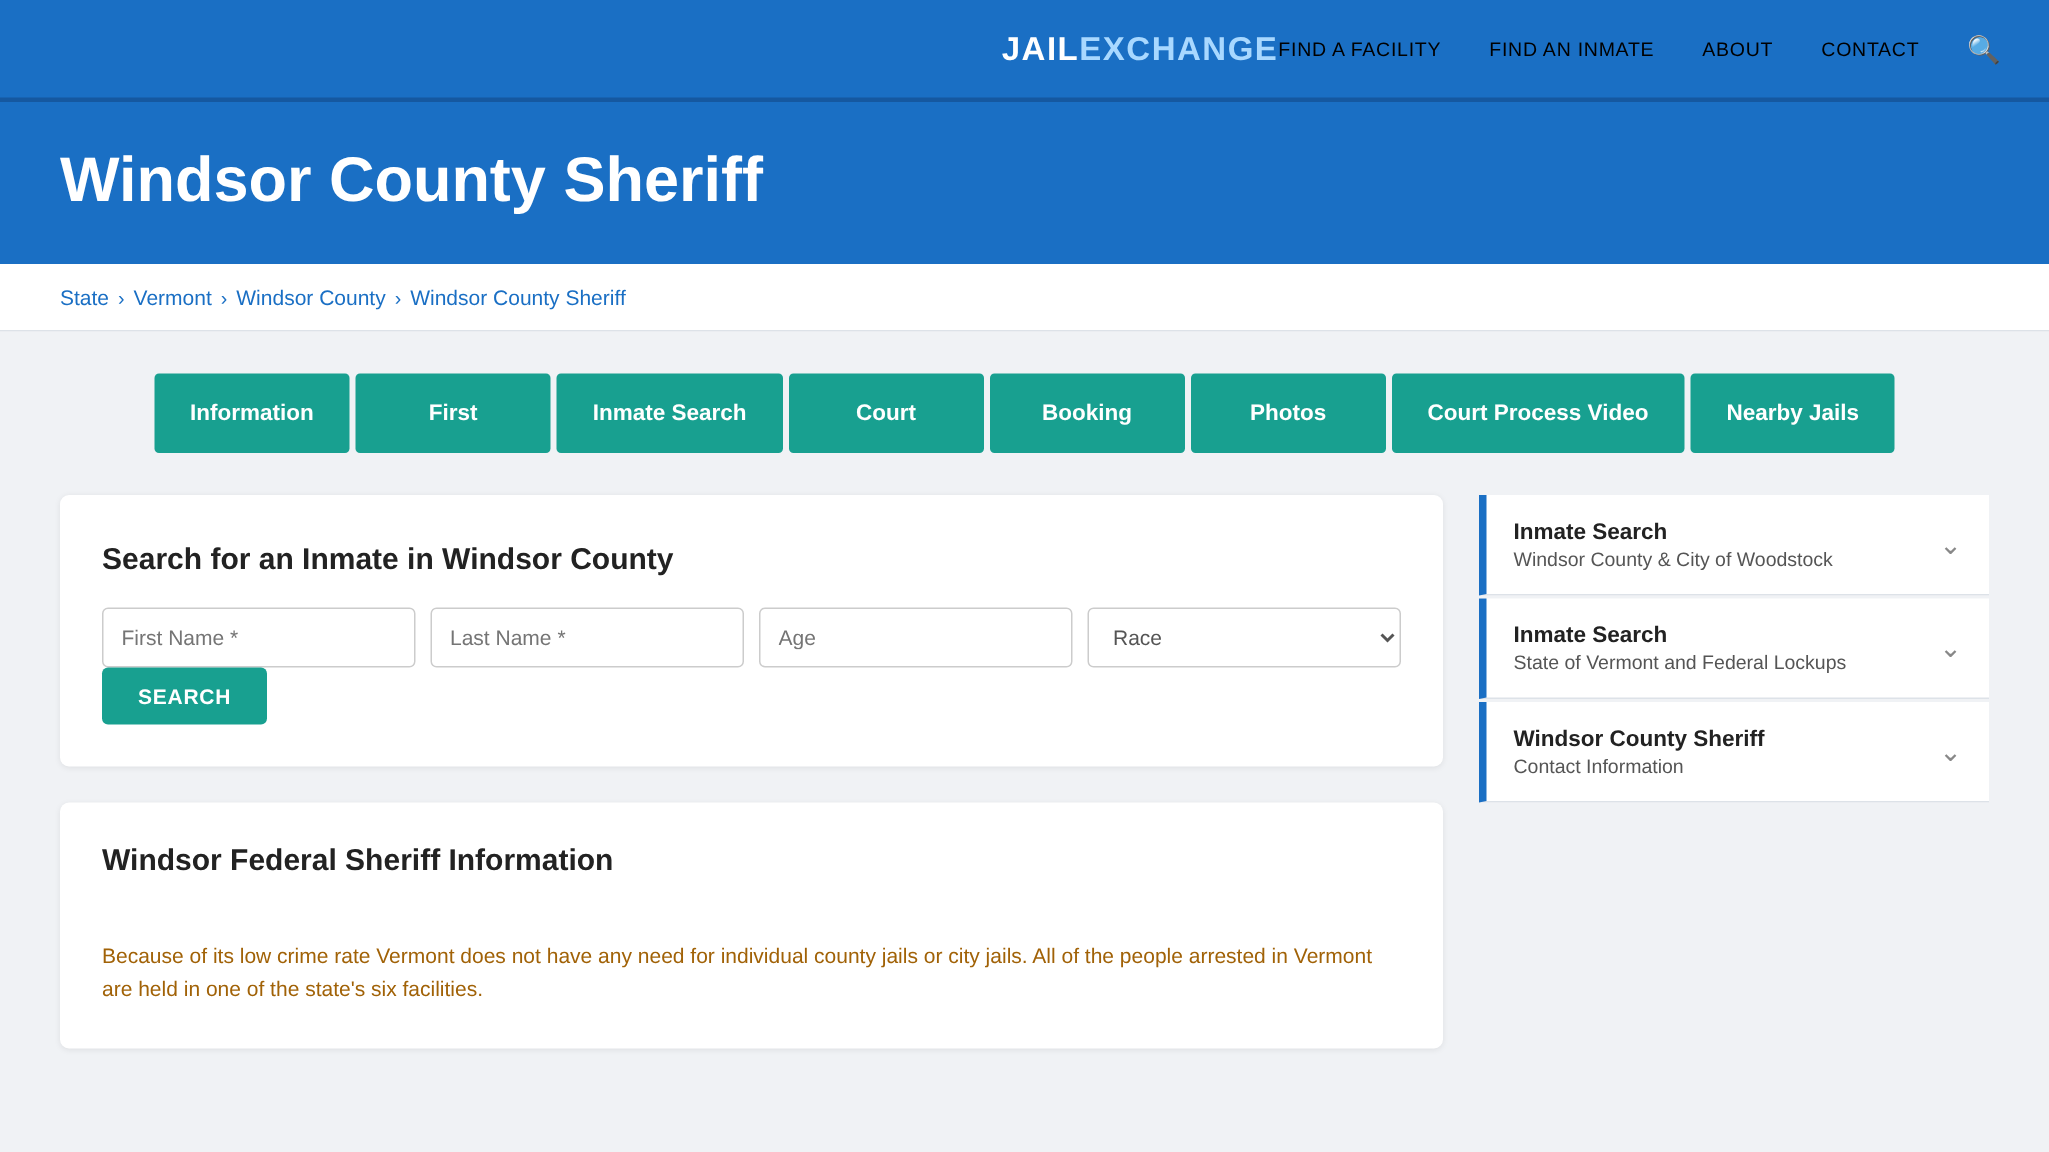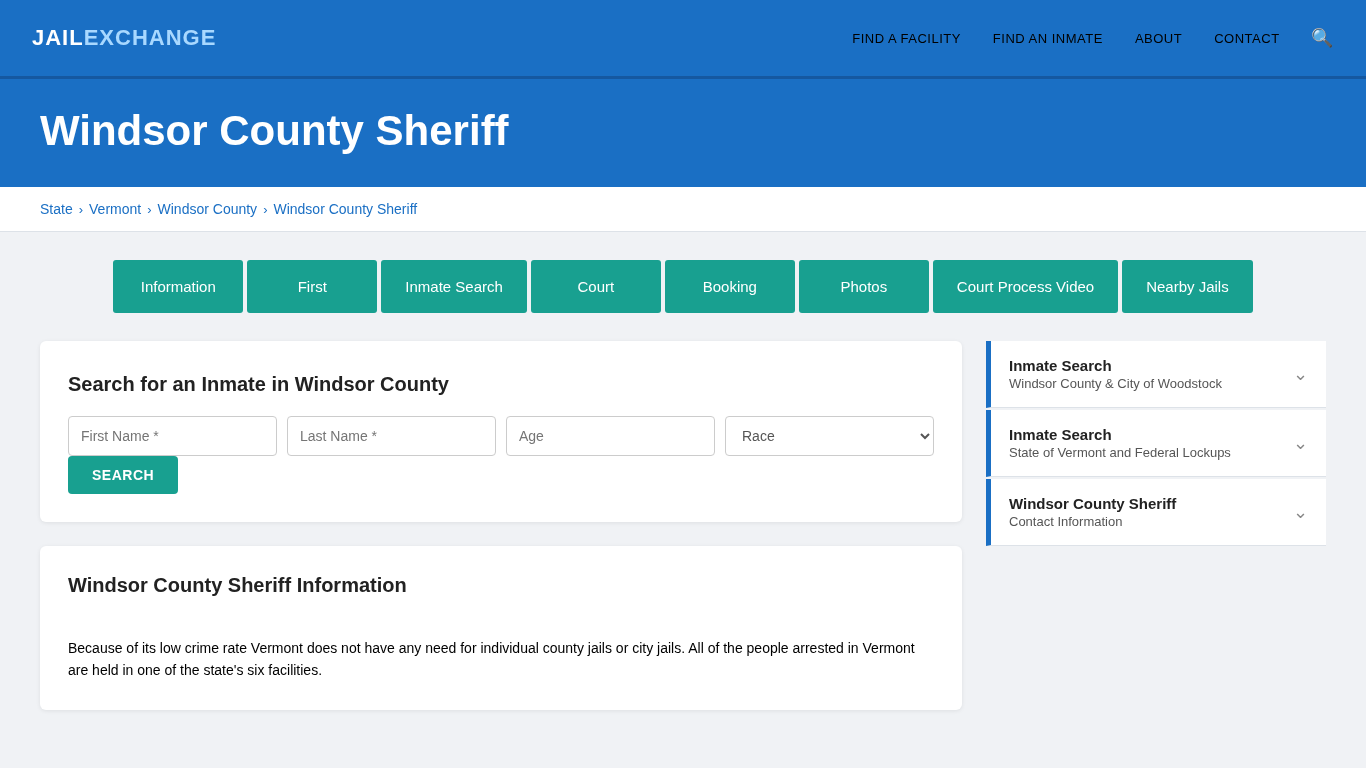--- a/index.html
+++ b/index.html
@@ -3,23 +3,23 @@
   <meta charset="utf-8">
   <style>
     * { margin: 0; padding: 0; box-sizing: border-box; }
     body { font-family: Arial, sans-serif; background: #f0f2f5; color: #333; }
 
     
     .navbar {
       background: #1a6fc4;
       display: flex;
       align-items: center;
-      justify-content: space-between;
+      justify-content: flex-end;
       padding: 0 32px;
-      height: 79px;
+      height: 68px;
       border-bottom: 3px solid #1558a0;
     }
     .navbar-logo {
       font-size: 22px;
       font-weight: 900;
       color: #fff;
       letter-spacing: 1px;
     }
     .navbar-logo span.exchange {
       color: #a8d8ff;
@@ -92,21 +92,21 @@
       gap: 4px;
       margin-bottom: 28px;
       justify-content: center;
     }
     .tab-btn {
       background: #18a090;
       color: #fff;
       border: none;
       padding: 18px 24px;
       font-size: 15px;
-      font-weight: 400;
+      font-weight: 700;
       cursor: pointer;
       border-radius: 3px;
       min-width: 130px;
       text-align: center;
       transition: background 0.15s;
     }
 
     
     .main-sidebar {
       display: flex;
@@ -171,21 +171,21 @@
       box-shadow: 0 1px 4px rgba(0,0,0,0.08);
     }
     .info-card h2 {
       font-size: 20px;
       font-weight: 700;
       margin-bottom: 12px;
       color: #222;
     }
     .info-card p {
       font-size: 14px;
-      color: #000000;
+      color: #a16207;
       line-height: 1.6;
       margin-top: 40px;
     }
 
     
     .sidebar-col {
       width: 340px;
       flex-shrink: 0;
       display: flex;
       flex-direction: column;
@@ -279,21 +279,21 @@
             <option>Black</option>
             <option>Hispanic</option>
             <option>Asian</option>
             <option>Other</option>
           </select>
         </div>
         <button class="search-btn">SEARCH</button>
       </div>
 
       <div class="info-card">
-        <h2>Windsor County Sheriff Information</h2>
+        <h2>Windsor Federal Sheriff Information</h2>
         <p>Because of its low crime rate Vermont does not have any need for individual county jails or city jails. All of the people arrested in Vermont are held in one of the state's six facilities.</p>
       </div>
 
     </div>
 
     <div class="sidebar-col">
 
       <div class="sidebar-item">
         <div class="sidebar-item-text">
           <div class="sidebar-item-title">Inmate Search</div>

